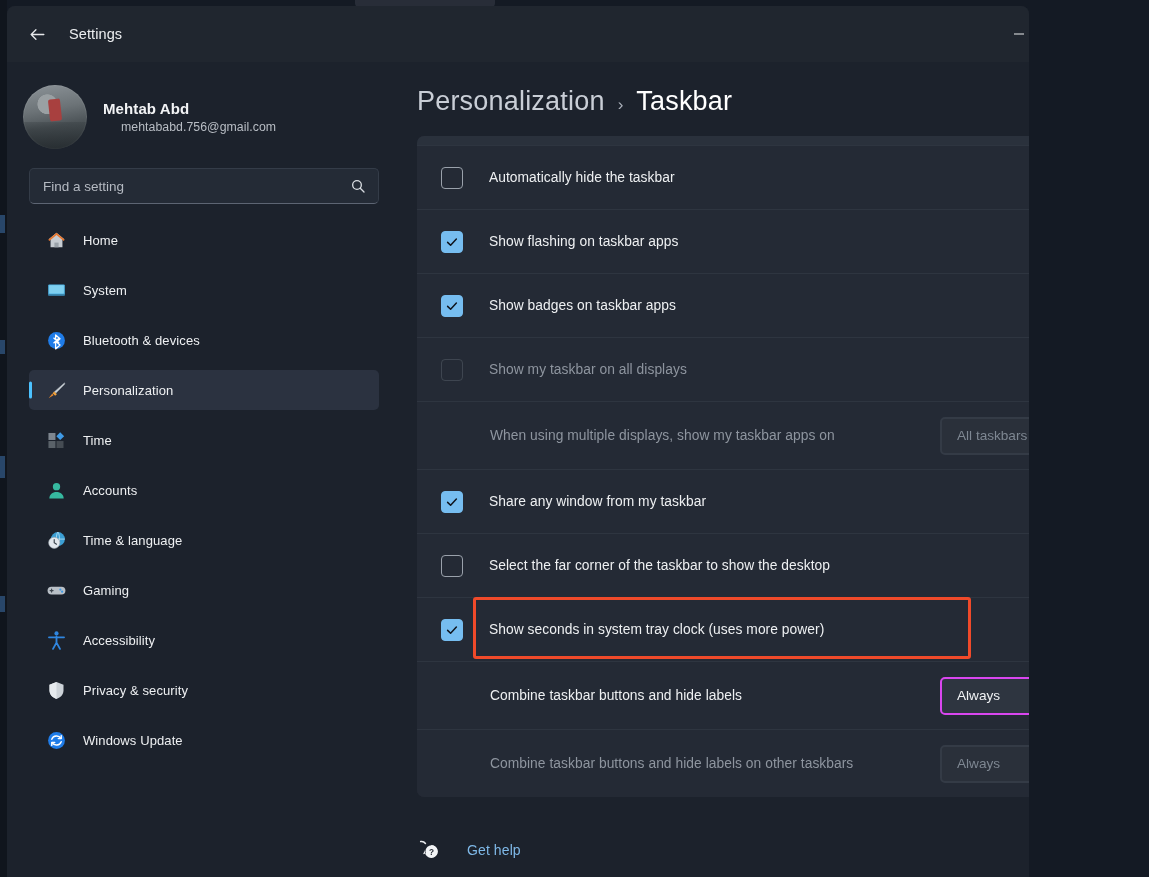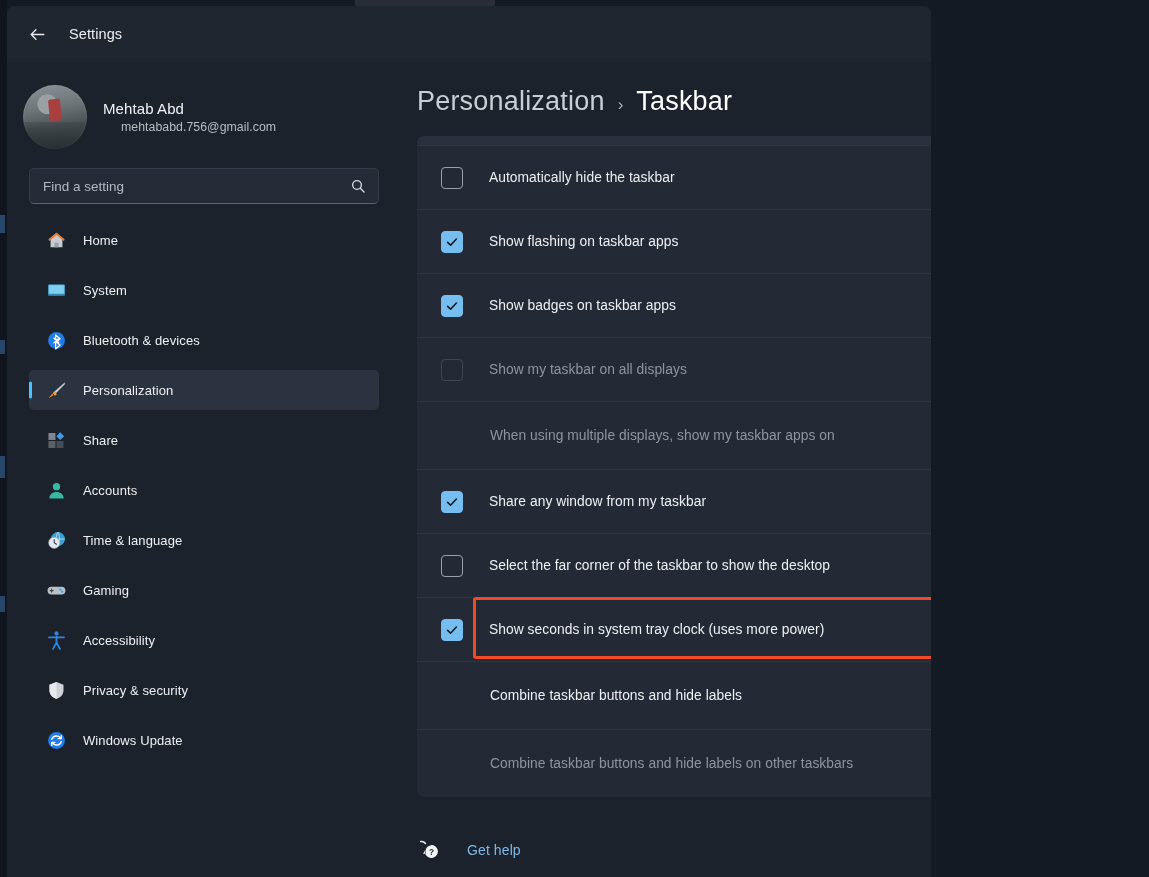--- a/index.html
+++ b/index.html
@@ -23,21 +23,21 @@
     position:absolute; left:0; top:0; width:7px; height:877px;
     background:#10151d;
   }
   #desktop-left-strip .sliver {
     position:absolute; left:0; width:5px; background:#3d6fa8; opacity:.55;
   }
 
   
   #settings-window {
     position:absolute; left:7px; top:6px;
-    width:924px; height:871px;
+    width:1022px; height:871px;
     background:#1c222c;
     border-radius:8px 8px 0 0;
     overflow:hidden;
   }
 
   
   #titlebar {
     position:absolute; left:0; top:0; width:1142px; height:56px;
     background:#20262f;
     display:flex; align-items:center;
@@ -79,21 +79,21 @@
     content:""; position:absolute; left:40%; top:22%;
     width:12px; height:22px; background:#a8403f; border-radius:2px;
     transform:rotate(-6deg);
   }
   #avatar::after {
     content:""; position:absolute; left:0; bottom:0; width:100%; height:42%;
     background:linear-gradient(180deg, rgba(45,52,56,.25), rgba(32,38,42,.75));
   }
   #account-text { margin-left:16px; }
   #account-name {
-    font-size:15px; font-weight:normal; color:#f2f3f5; letter-spacing:.1px;
+    font-size:15px; font-weight:bold; color:#f2f3f5; letter-spacing:.1px;
   }
   #account-email {
     font-size:12.3px; color:#b8bdc4; margin-top:3px; letter-spacing:.05px;margin-left:18px;
   }
 
   #search-wrap { padding:10px 20px 0 22px; }
   #search-box {
     position:relative; height:36px; background:#242b36;
     border:1px solid #343c48; border-bottom-color:#5d6573;
     border-radius:5px; display:flex; align-items:center;
@@ -331,21 +331,21 @@
 
       <div class="nav-item">
         <span class="nav-icon">
           <svg width="21" height="21" viewBox="0 0 24 24">
             <rect x="2.8" y="3.4" width="8" height="8" fill="#7e868f"></rect>
             <rect x="2.8" y="12.6" width="8" height="8" fill="#5a6269"></rect>
             <rect x="12" y="12.6" width="8" height="8" fill="#454c53"></rect>
             <path d="M16.2 2.6 20.8 7l-4.6 4.4L11.8 7z" fill="#3f9ae5"></path>
           </svg>
         </span>
-        <span class="nav-label">Share</span>
+        <span class="nav-label">Time</span>
       </div>
 
       <div class="nav-item">
         <span class="nav-icon">
           <svg width="21" height="21" viewBox="0 0 24 24">
             <circle cx="12" cy="7.6" r="4.2" fill="#36b9a0"></circle>
             <path d="M3.8 21c0-4.5 3.7-7.3 8.2-7.3s8.2 2.8 8.2 7.3z" fill="#36b9a0"></path>
           </svg>
         </span>
         <span class="nav-label">Accounts</span>

